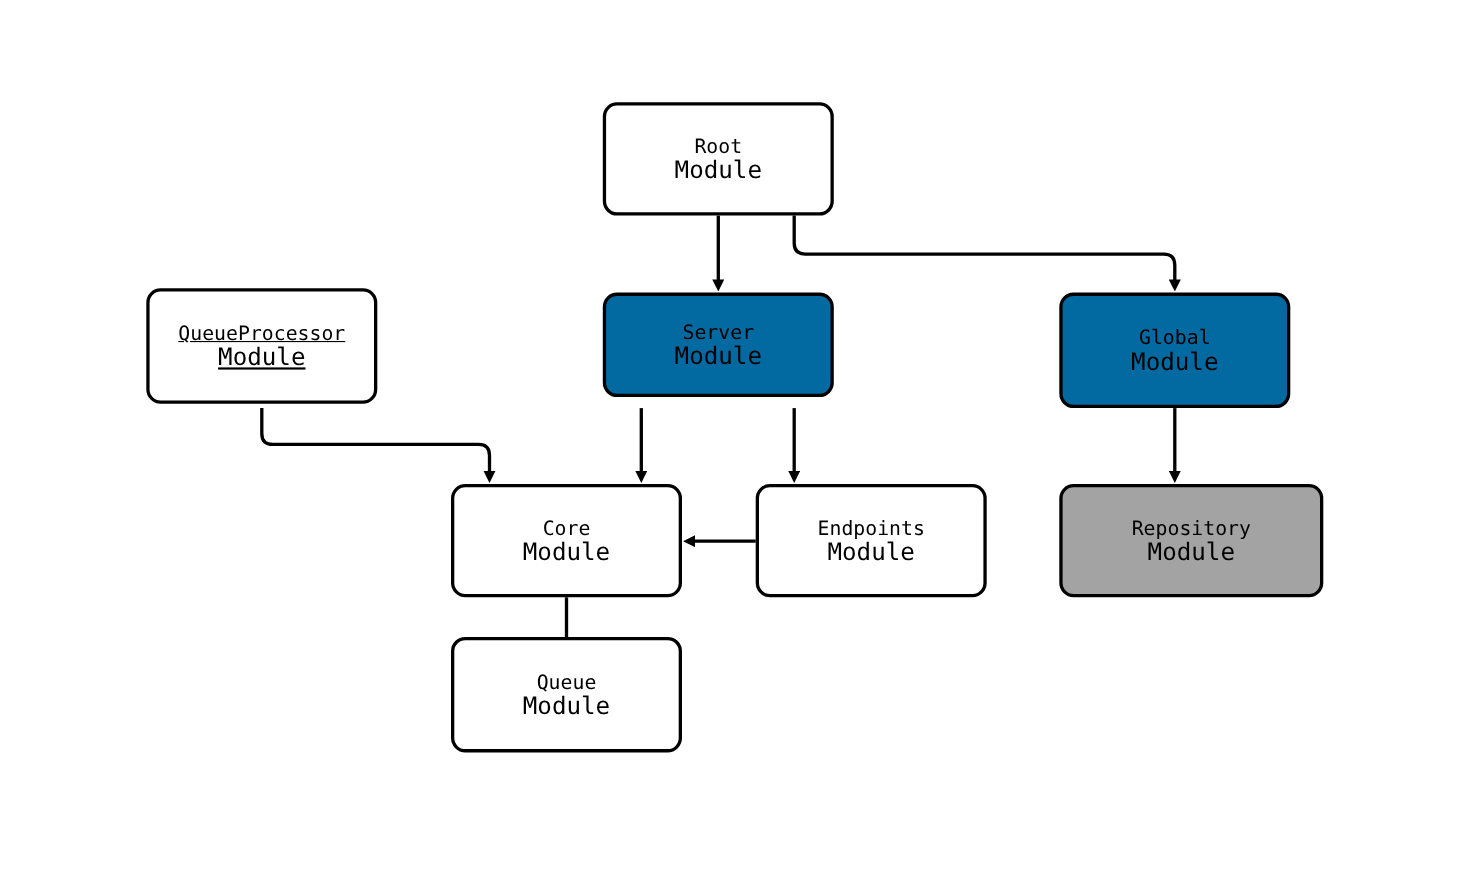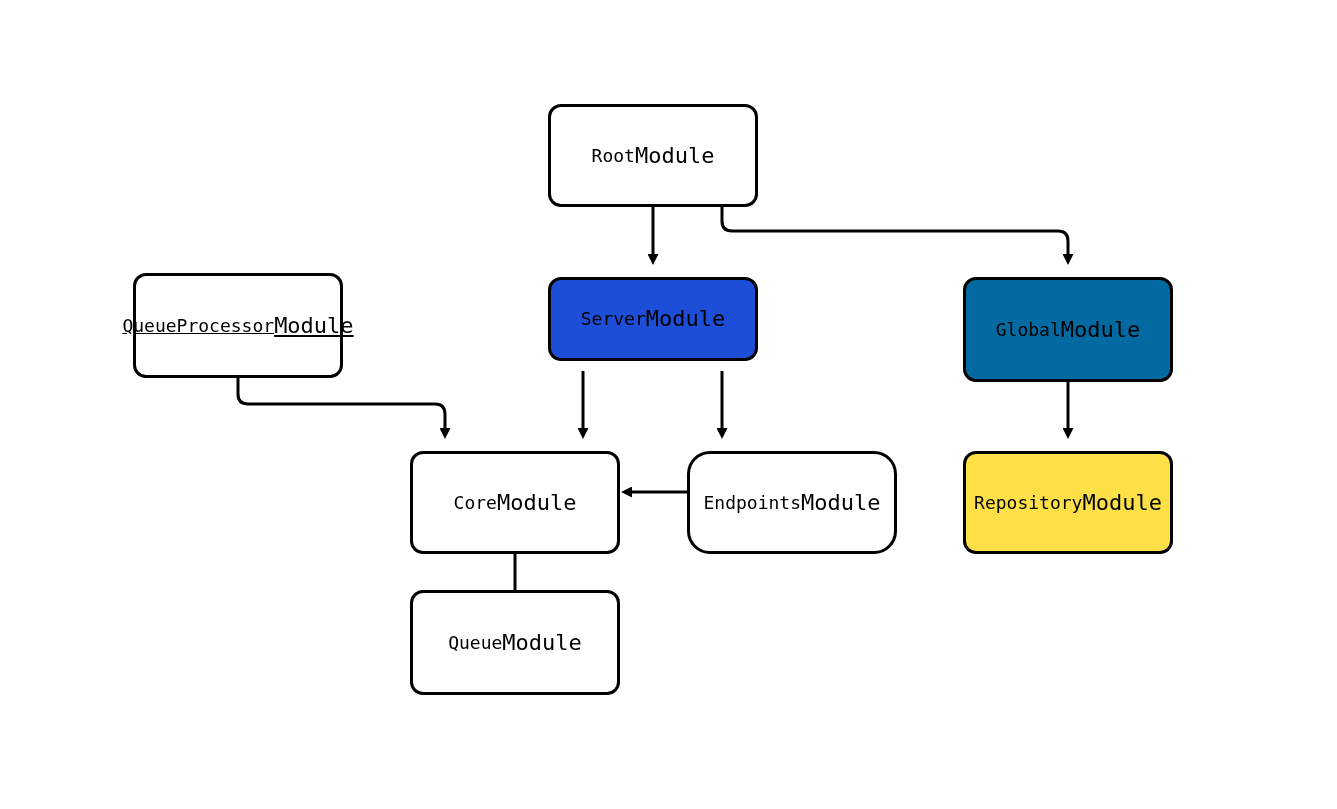--- a/index.html
+++ b/index.html
@@ -28,25 +28,24 @@
     height: 809px;
     pointer-events: none;
   }
   .node {
     position: absolute;
     box-sizing: border-box;
     background: #ffffff;
     border: 3px solid #000000;
     border-radius: 13px;
     display: flex;
-    flex-direction: row;
+    flex-direction: column;
     align-items: center;
     justify-content: center;
     z-index: 2;
-    margin-top: 11px;
   }
   .node-label {
     font-family: "DejaVu Sans Mono", "Liberation Mono", monospace;
     font-size: 18px;
     line-height: 22px;
     color: #000000;
     text-align: center;
     white-space: pre;
     letter-spacing: 0px;
   }
@@ -85,41 +84,41 @@
   <div class="node" style="left: 548px; top: 93px; width: 210px; height: 103px; border-radius: 13px; border-width: 3px; border-color: rgb(0, 0, 0); background: rgb(255, 255, 255);">
     <div class="node-label">Root</div>
     <div class="node-label-line2">Module</div>
   </div>
 
   <div class="node" style="left: 133px; top: 262px; width: 210px; height: 105px; border-radius: 13px; border-width: 3px; border-color: rgb(0, 0, 0); background: rgb(255, 255, 255); text-decoration: underline;">
     <div class="node-label">QueueProcessor</div>
     <div class="node-label-line2">Module</div>
   </div>
 
-  <div class="node" style="left: 548px; top: 266px; width: 210px; height: 84px; border-radius: 13px; border-width: 3px; border-color: rgb(0, 0, 0); background: #1d4ed8;">
+  <div class="node" style="left: 548px; top: 266px; width: 210px; height: 95px; border-radius: 13px; border-width: 3px; border-color: rgb(0, 0, 0); background: #0369a1;">
     <div class="node-label">Server</div>
     <div class="node-label-line2">Module</div>
   </div>
 
   <div class="node" style="left: 963px; top: 266px; width: 210px; height: 105px; border-radius: 13px; border-width: 3px; border-color: rgb(0, 0, 0); background: #0369a1;">
     <div class="node-label">Global</div>
     <div class="node-label-line2">Module</div>
   </div>
 
   <div class="node" style="left: 410px; top: 440px; width: 210px; height: 103px; border-radius: 13px; border-width: 3px; border-color: rgb(0, 0, 0); background: rgb(255, 255, 255);">
     <div class="node-label">Core</div>
     <div class="node-label-line2">Module</div>
   </div>
 
-  <div class="node" style="left: 687px; top: 440px; width: 210px; height: 103px; border-radius: 23px; border-width: 3px; border-color: rgb(0, 0, 0); background: rgb(255, 255, 255);">
+  <div class="node" style="left: 687px; top: 440px; width: 210px; height: 103px; border-radius: 13px; border-width: 3px; border-color: rgb(0, 0, 0); background: rgb(255, 255, 255);">
     <div class="node-label">Endpoints</div>
     <div class="node-label-line2">Module</div>
   </div>
 
-  <div class="node" style="left: 963px; top: 440px; width: 210px; height: 103px; border-radius: 13px; border-width: 3px; border-color: rgb(0, 0, 0); background: #fde047;">
+  <div class="node" style="left: 963px; top: 440px; width: 240px; height: 103px; border-radius: 13px; border-width: 3px; border-color: rgb(0, 0, 0); background: #a3a3a3;">
     <div class="node-label">Repository</div>
     <div class="node-label-line2">Module</div>
   </div>
 
   <div class="node" style="left: 410px; top: 579px; width: 210px; height: 105px; border-radius: 13px; border-width: 3px; border-color: rgb(0, 0, 0); background: rgb(255, 255, 255);">
     <div class="node-label">Queue</div>
     <div class="node-label-line2">Module</div>
   </div>
 
 </div>

